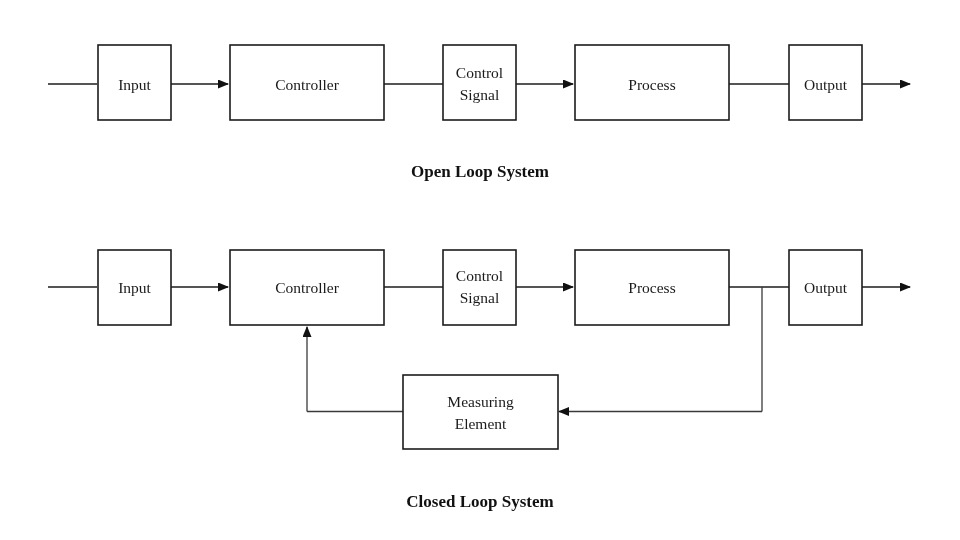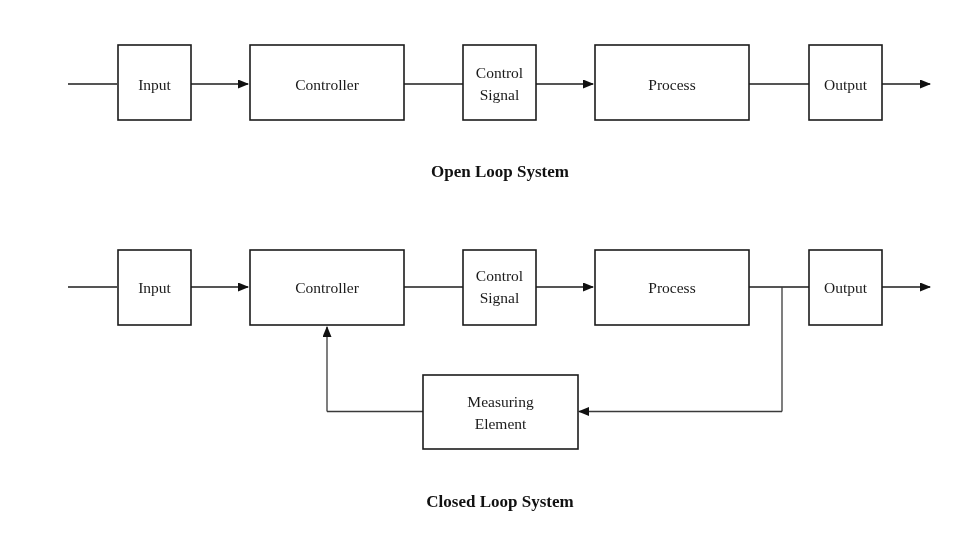--- a/index.html
+++ b/index.html
@@ -6,21 +6,20 @@
     margin: 0;
     padding: 0;
     background: #ffffff;
   }
   .page {
     position: relative;
     width: 912px;
     height: 540px;
     background: #ffffff;
     overflow: hidden;
-    margin-left: 20px;
   }
   svg.diagram {
     display: block;
     width: 960px;
     height: 540px;
   }
   .box {
     fill: #ffffff;
     stroke: #1c1c1c;
     stroke-width: 1.6;

